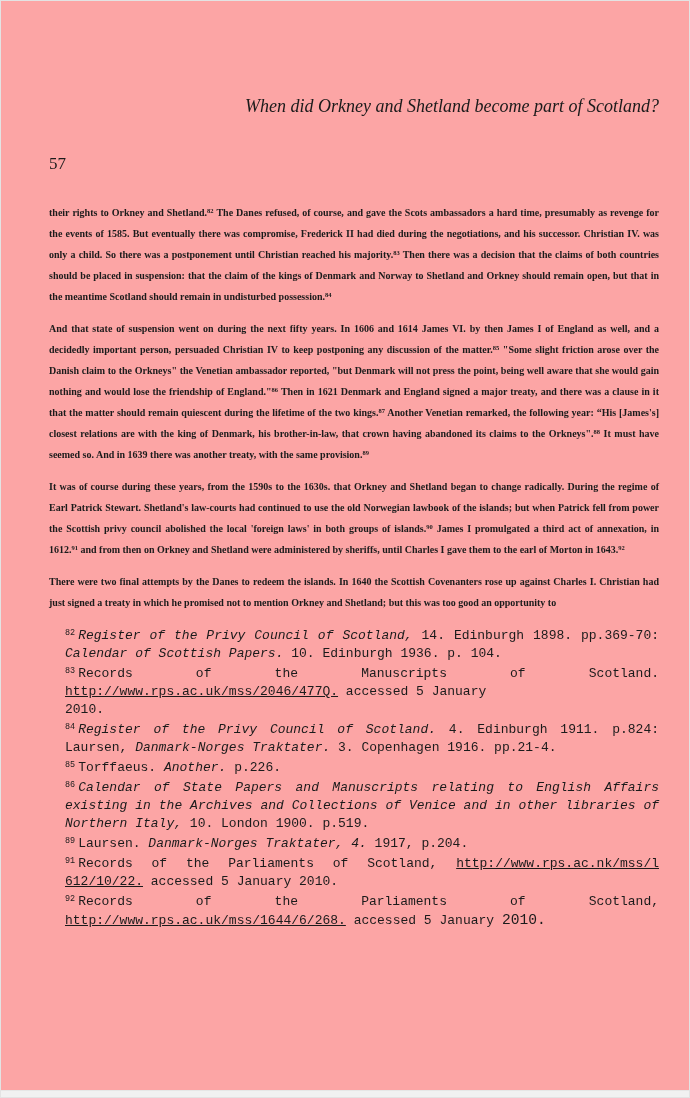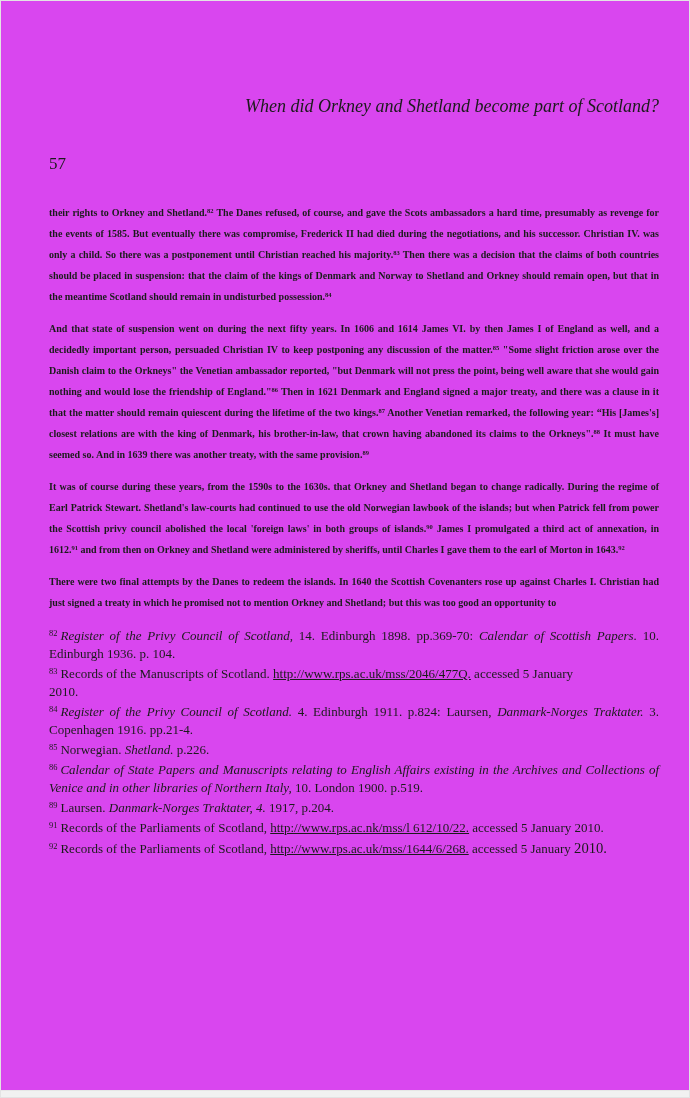--- a/index.html
+++ b/index.html
@@ -1,21 +1,21 @@
 <!DOCTYPE html>
 <html><head>
 <meta charset="utf-8">
 <style>
   html, body { margin: 0; padding: 0; background: #ffffff; }
   .page {
     position: relative;
     width: 690px;
     height: 1098px;
     box-sizing: border-box;
-    background: #d946ef;
+    background: #fca5a5;
     border: 1px solid #e3e3e3;
     padding: 94px 30px 0 48px;
     overflow: hidden;
     font-family: "Liberation Serif", "DejaVu Serif", serif;
     color: #1b1b1b;
   }
   .page::after {
     content: "";
     position: absolute;
     left: 0; right: 0; bottom: 0;
@@ -38,24 +38,25 @@
   .body-text { margin-top: 27px; }
   .body-para {
     margin: 0 0 11px 0;
     font-size: 10px;
     line-height: 21px;
     text-align: justify;
     font-weight: bold;
   }
   .footnotes { margin-top: 14px; }
   .footnote {
-    margin: 0 0 2px 0;
+    margin: 0 0 2px 16px;
     font-size: 13px;
     line-height: 18px;
     text-align: justify;
+    font-family: Liberation Mono, monospace;
   }
   .sup {
     font-size: 0.65em;
     line-height: 0;
     position: relative;
     top: -0.45em;
   }
   .marker { margin-right: 3px; }
   .it { font-style: italic; }
   .big { font-size: 14.6px; }
@@ -74,19 +75,19 @@
   <div class="body-text" id="body-paragraphs">
       <p class="body-para"><span>their rights to Orkney and Shetland.</span><span class="sup">82</span><span> The Danes refused, of course, and gave the Scots ambassadors a hard time, presumably as revenge for the events of 1585. But eventually there was compromise, Frederick II had died during the negotiations, and his successor. Christian IV. was only a child. So there was a postponement until Christian reached his majority.</span><span class="sup">83</span><span> Then there was a decision that the claims of both countries should be placed in suspension: that the claim of the kings of Denmark and Norway to Shetland and Orkney should remain open, but that in the meantime Scotland should remain in undisturbed possession.</span><span class="sup">84</span></p>
       <p class="body-para"><span>And that state of suspension went on during the next fifty years. In 1606 and 1614 James VI. by then James I of England as well, and a decidedly important person, persuaded Christian IV to keep postponing any discussion of the matter.</span><span class="sup">85</span><span> "Some slight friction arose over the Danish claim to the Orkneys" the Venetian ambassador reported, "but Denmark will not press the point, being well aware that she would gain nothing and would lose the friendship of England."</span><span class="sup">86</span><span> Then in 1621 Denmark and England signed a major treaty, and there was a clause in it that the matter should remain quiescent during the lifetime of the two kings.</span><span class="sup">87</span><span> Another Venetian remarked, the following year: “His [James's] closest relations are with the king of Denmark, his brother-in-law, that crown having abandoned its claims to the Orkneys".</span><span class="sup">88</span><span> It must have seemed so. And in 1639 there was another treaty, with the same provision.</span><span class="sup">89</span></p>
       <p class="body-para"><span>It was of course during these years, from the 1590s to the 1630s. that Orkney and Shetland began to change radically. During the regime of Earl Patrick Stewart. Shetland's law-courts had continued to use the old Norwegian lawbook of the islands; but when Patrick fell from power the Scottish privy council abolished the local 'foreign laws' in both groups of islands.</span><span class="sup">90</span><span> James I promulgated a third act of annexation, in 1612.</span><span class="sup">91</span><span> and from then on Orkney and Shetland were administered by sheriffs, until Charles I gave them to the earl of Morton in 1643.</span><span class="sup">92</span></p>
       <p class="body-para"><span>There were two final attempts by the Danes to redeem the islands. In 1640 the Scottish Covenanters rose up against Charles I. Christian had just signed a treaty in which he promised not to mention Orkney and Shetland; but this was too good an opportunity to</span></p>
     </div>
   <div class="footnotes" id="footnotes">
       <p class="footnote"><span class="sup marker">82</span><span class="it">Register of the Privy Council of Scotland,</span><span> 14. Edinburgh 1898. pp.369-70: </span><span class="it">Calendar of Scottish Papers.</span><span> 10. Edinburgh 1936. p. 104.</span></p>
       <p class="footnote"><span class="sup marker">83</span><span>Records of the Manuscripts of Scotland. </span><a class="fn-link">http://www.rps.ac.uk/mss/2046/477Q.</a><span> accessed 5 January</span><br><span>2010.</span></p>
       <p class="footnote"><span class="sup marker">84</span><span class="it">Register of the Privy Council of Scotland.</span><span> 4. Edinburgh 1911. p.824: Laursen, </span><span class="it">Danmark-Norges Traktater.</span><span> 3. Copenhagen 1916. pp.21-4.</span></p>
-      <p class="footnote"><span class="sup marker">85</span><span>Norwegian. </span><span class="it">Shetland.</span><span> p.226.</span></p>
+      <p class="footnote"><span class="sup marker">85</span><span>Torffaeus. </span><span class="it">Another.</span><span> p.226.</span></p>
       <p class="footnote"><span class="sup marker">86</span><span class="it">Calendar of State Papers and Manuscripts relating to English Affairs existing in the Archives and Collections of Venice and in other libraries of Northern Italy,</span><span> 10. London 1900. p.519.</span></p>
       <p class="footnote"><span class="sup marker">89</span><span>Laursen. </span><span class="it">Danmark-Norges Traktater, 4.</span><span> 1917, p.204.</span></p>
       <p class="footnote"><span class="sup marker">91</span><span>Records of the Parliaments of Scotland, </span><a class="fn-link">http://www.rps.ac.nk/mss/l 612/10/22.</a><span> accessed 5 January 2010.</span></p>
       <p class="footnote"><span class="sup marker">92</span><span>Records of the Parliaments of Scotland, </span><a class="fn-link">http://www.rps.ac.uk/mss/1644/6/268.</a><span> accessed 5 January </span><span class="big">2010.</span></p>
     </div>
 </div>
 
 </body></html>

